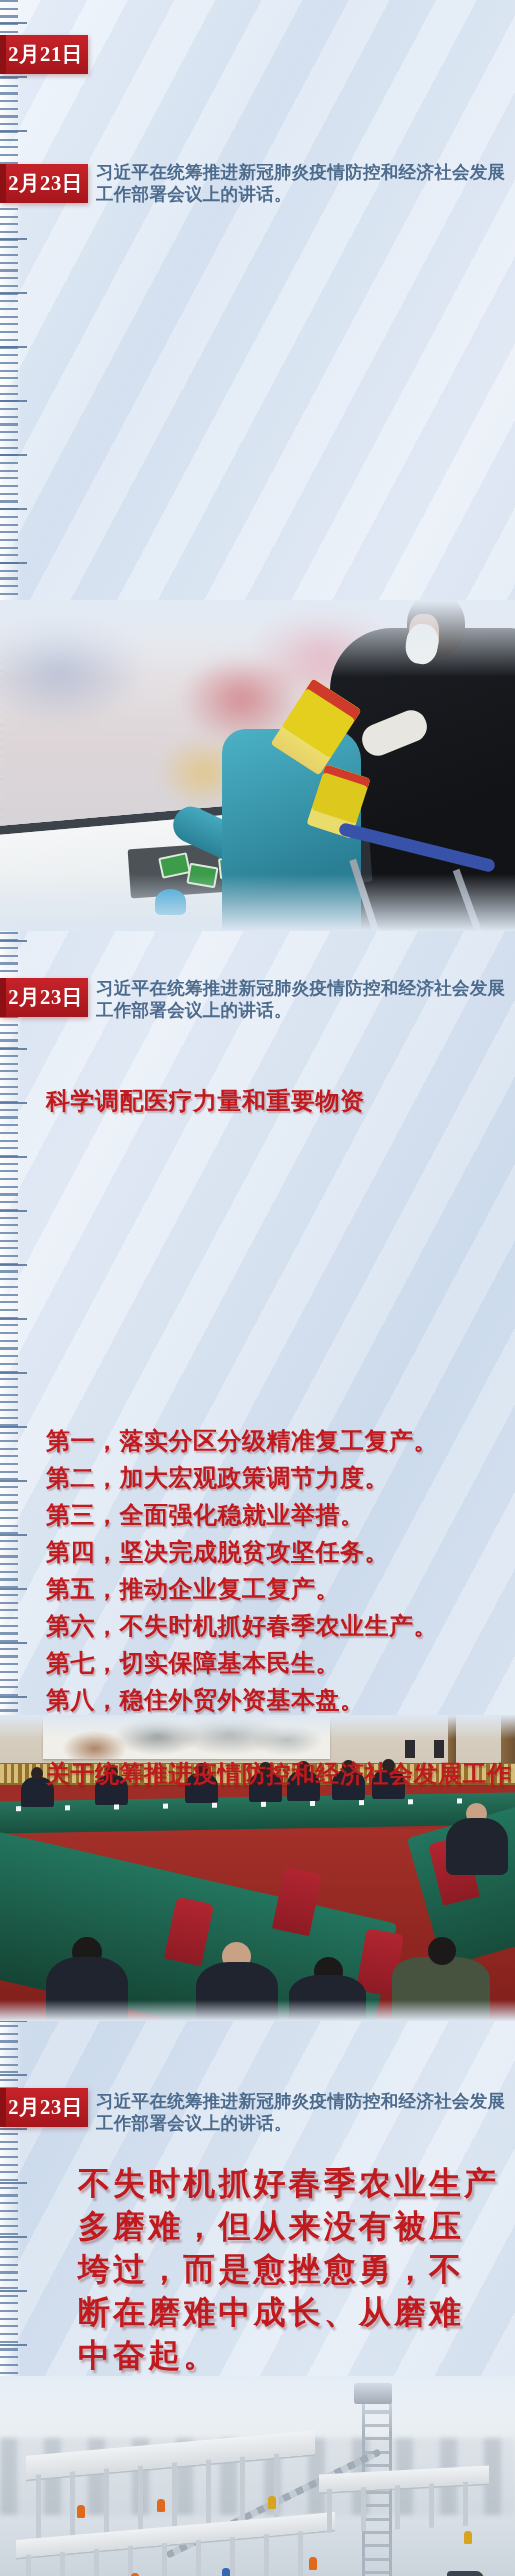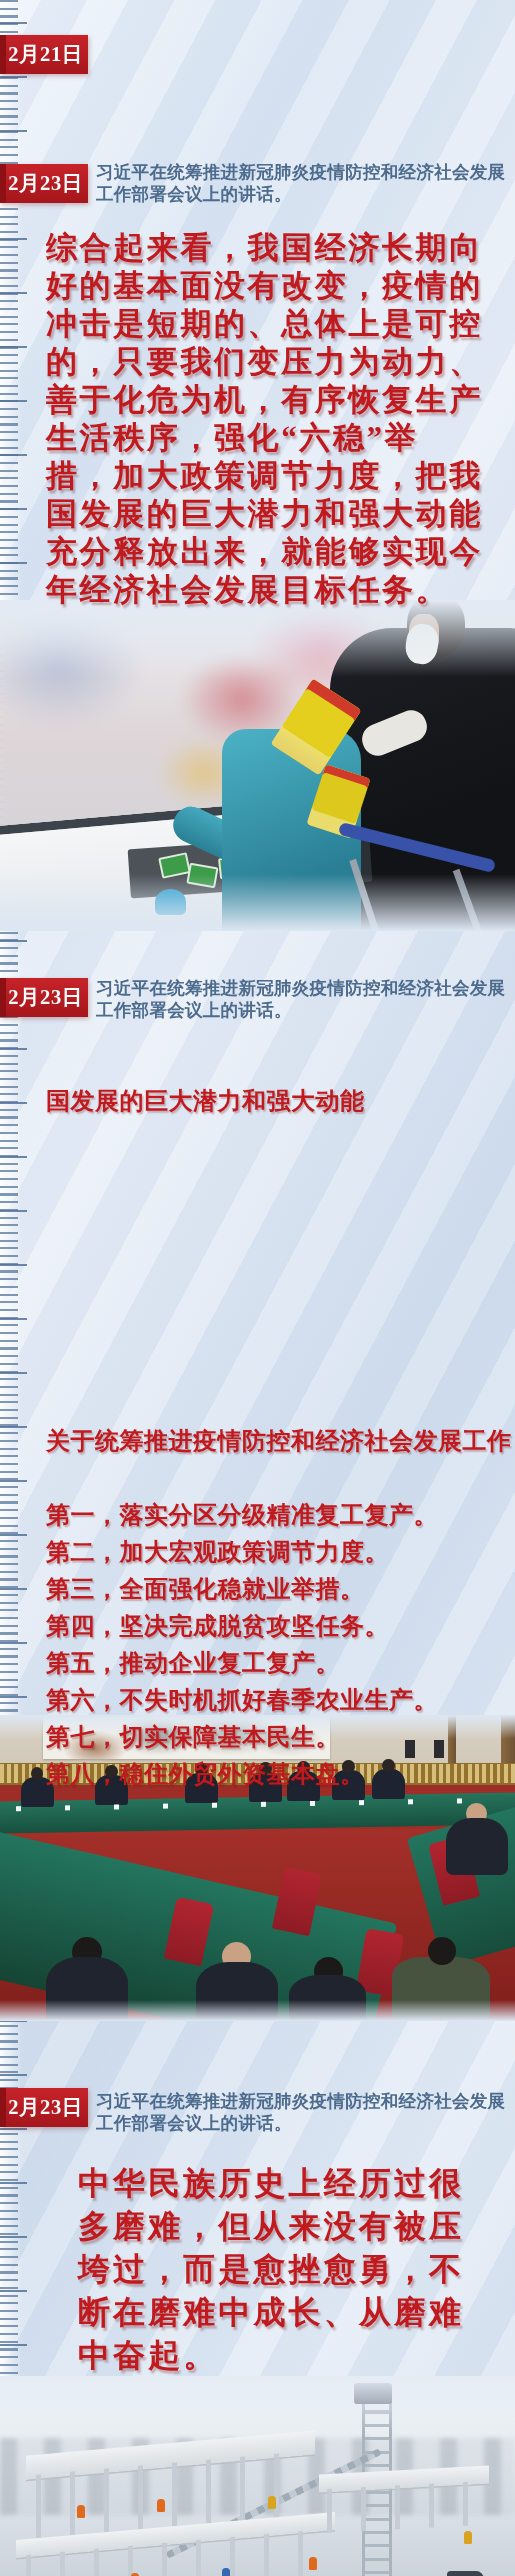--- a/index.html
+++ b/index.html
@@ -130,30 +130,20 @@
 
   <div class="ruler-base"></div>
   <div class="ruler-ticks-short"></div>
   <div class="ruler-ticks-long"></div>
 
   <div class="badge" style="top:35px;">2月21日</div>
 
   <div class="badge" style="top:164px;">2月23日</div>
   <div class="desc" style="top:161px;">习近平在统筹推进新冠肺炎疫情防控和经济社会发展
 工作部署会议上的讲话。</div>
-  <div class="red-serif quote1">综合起来看，我国经济长期向
-好的基本面没有改变，疫情的
-冲击是短期的、总体上是可控
-的，只要我们变压力为动力、
-善于化危为机，有序恢复生产
-生活秩序，强化“六稳”举
-措，加大政策调节力度，把我
-国发展的巨大潜力和强大动能
-充分释放出来，就能够实现今
-年经济社会发展目标任务。</div>
 
   <div class="photo photo1">
     <div class="p1-bg"></div>
     <div class="abs p1-black-torso"></div>
     <div class="abs p1-black-head"></div>
     <div class="abs p1-black-face"></div>
     <div class="abs p1-black-mask"></div>
     <div class="abs p1-freezer"></div>
     <div class="abs p1-freezer-void"></div>
     <div class="abs p1-pack" style="left:160px;top:255px;transform:rotate(-12deg);"></div>
@@ -174,32 +164,32 @@
     <div class="abs p1-cart-rod2"></div>
     <div class="abs p1-helmet"></div>
     <div class="fade-top" style="height:77px;background:linear-gradient(180deg,#e2eaf4 0%,rgba(226,234,244,0) 100%);"></div>
     <div class="fade-bottom" style="height:57px;background:linear-gradient(0deg,#dde7f2 0%,rgba(221,231,242,0) 100%);"></div>
   </div>
 
   <div class="badge" style="top:978px;">2月23日</div>
   <div class="desc" style="top:977px;">习近平在统筹推进新冠肺炎疫情防控和经济社会发展
 工作部署会议上的讲话。</div>
   <div class="red-serif agenda agenda-a">
-    <div>国发展的巨大潜力和强大动能</div>
+    <div>科学调配医疗力量和重要物资</div>
   </div>
   <div class="red-serif agenda agenda-b">
-    <div>关于统筹推进疫情防控和经济社会发展工作</div>
     <div>第一，落实分区分级精准复工复产。
 第二，加大宏观政策调节力度。
 第三，全面强化稳就业举措。
 第四，坚决完成脱贫攻坚任务。
 第五，推动企业复工复产。
 第六，不失时机抓好春季农业生产。
 第七，切实保障基本民生。
 第八，稳住外贸外资基本盘。</div>
+    <div>关于统筹推进疫情防控和经济社会发展工作</div>
   </div>
 
   <div class="photo photo2">
     <div class="abs p2-wall"></div>
     <div class="abs p2-painting"></div>
     <div class="abs p2-speaker" style="left:405px;"></div>
     <div class="abs p2-speaker" style="left:434px;"></div>
     <div class="abs p2-pilaster" style="left:448px;"></div>
     <div class="abs p2-pilaster" style="left:501px;width:14.4px;"></div>
     <div class="abs p2-gold"></div>
@@ -229,21 +219,21 @@
     <div class="abs p2-back" style="left:289px;top:260px;width:77px;height:49px;"></div>
     <div class="abs p2-uniform"></div>
     <div class="abs p2-head" style="left:428px;top:222px;width:28px;height:28px;"></div>
     <div class="fade-top" style="height:24px;background:linear-gradient(180deg,#dde7f2 0%,rgba(221,231,242,0) 100%);"></div>
     <div class="fade-bottom" style="height:20.6px;background:linear-gradient(0deg,#dfe8f3 0%,rgba(223,232,243,0) 100%);"></div>
   </div>
 
   <div class="badge" style="top:2088px;">2月23日</div>
   <div class="desc" style="top:2090px;">习近平在统筹推进新冠肺炎疫情防控和经济社会发展
 工作部署会议上的讲话。</div>
-  <div class="red-serif quote2">中华民族历史上经历过很
+  <div class="red-serif quote2">不失时机抓好春季农业生产
 多磨难，但从来没有被压
 垮过，而是愈挫愈勇，不
 断在磨难中成长、从磨难
 中奋起。</div>
 
   <div class="photo photo3">
     <div class="abs p3-horizon"></div>
     <div class="abs p3-mast"></div>
     <div class="abs p3-masttop"></div>
     <div class="abs p3-boom"></div>

